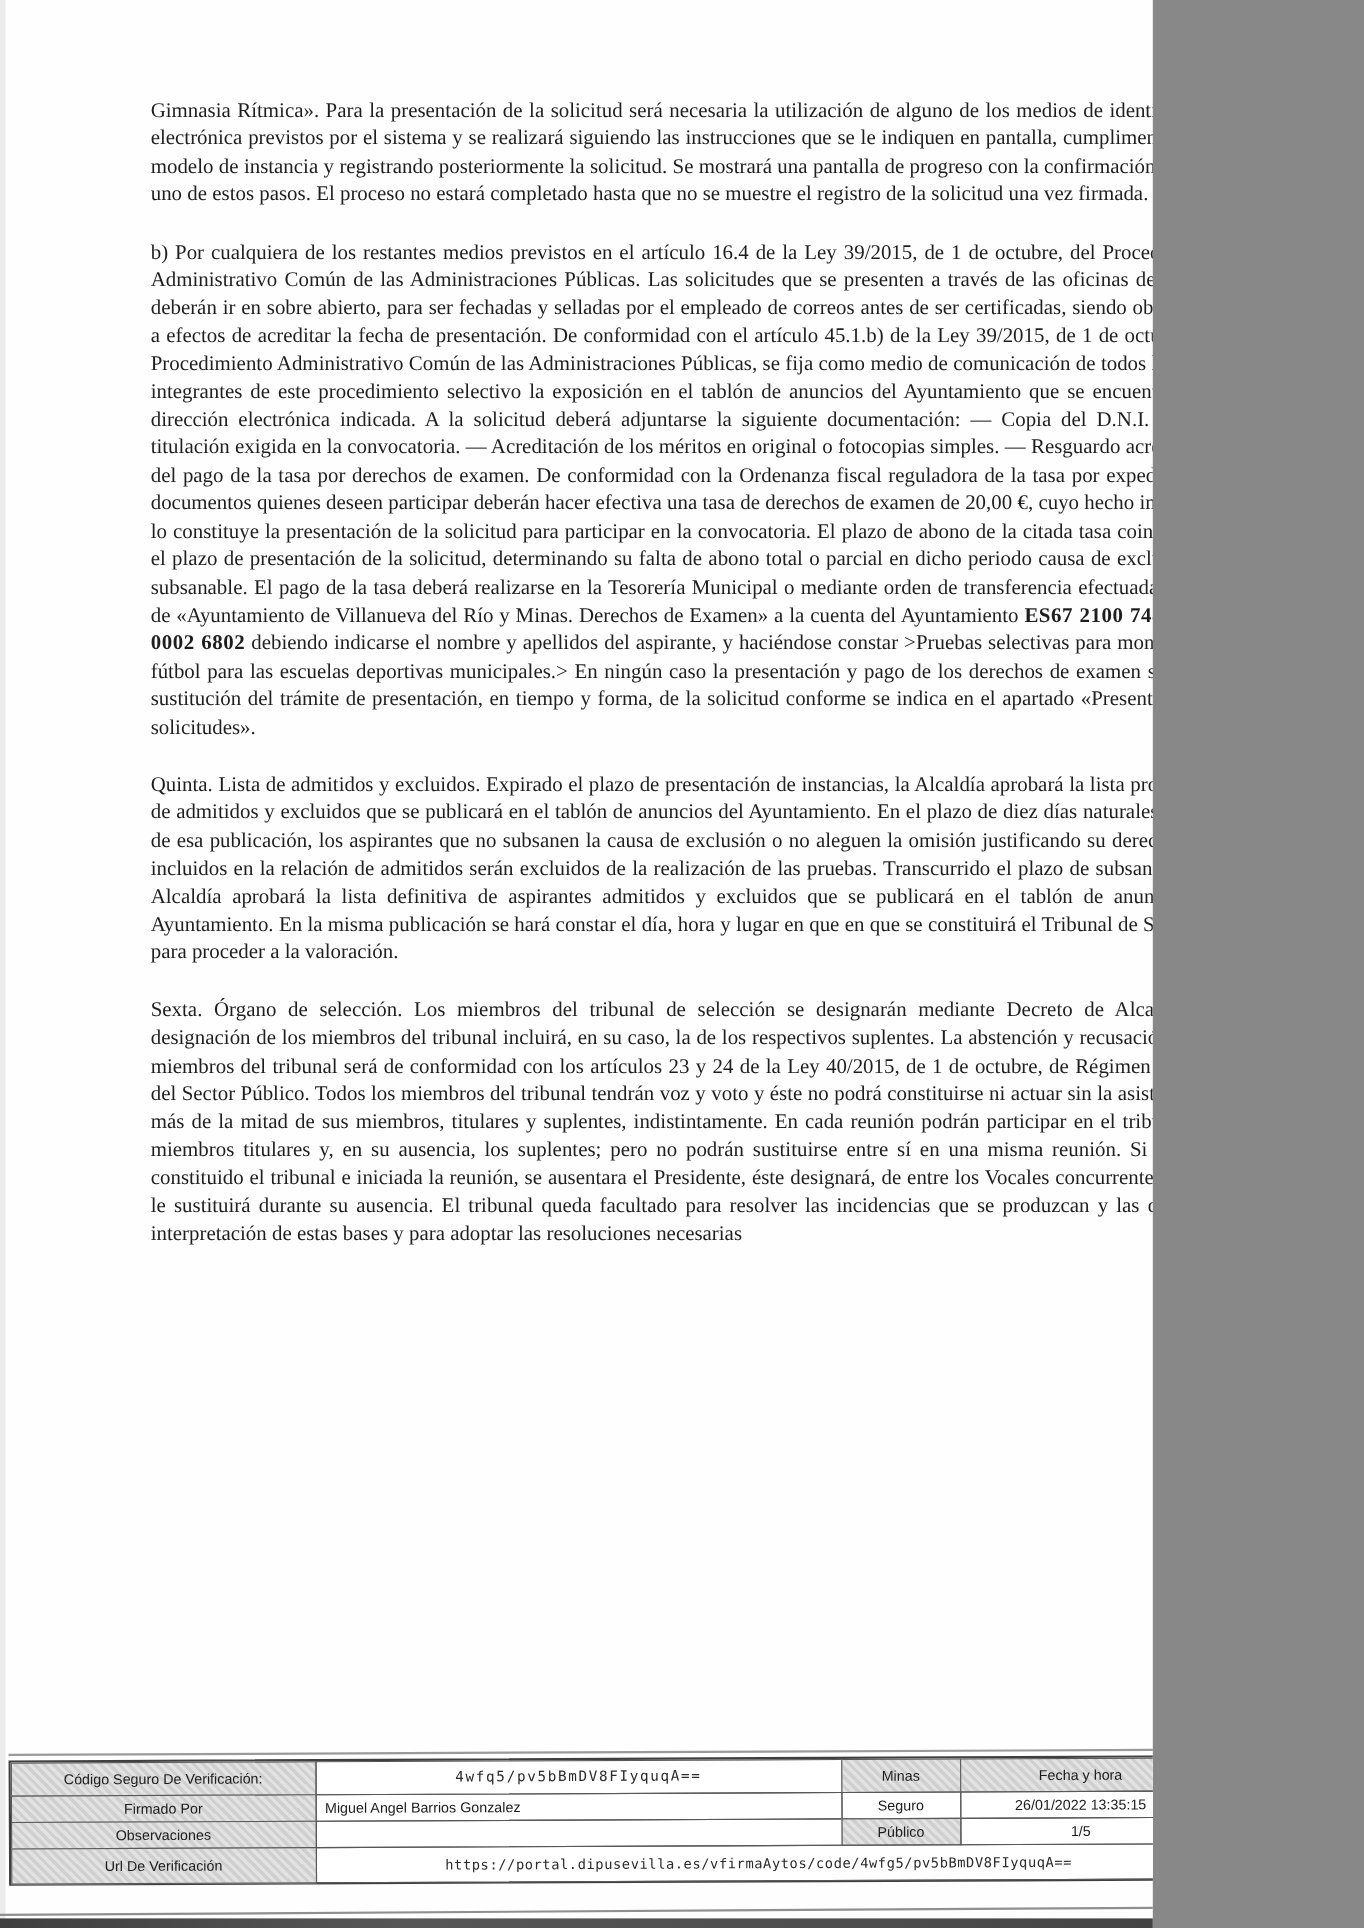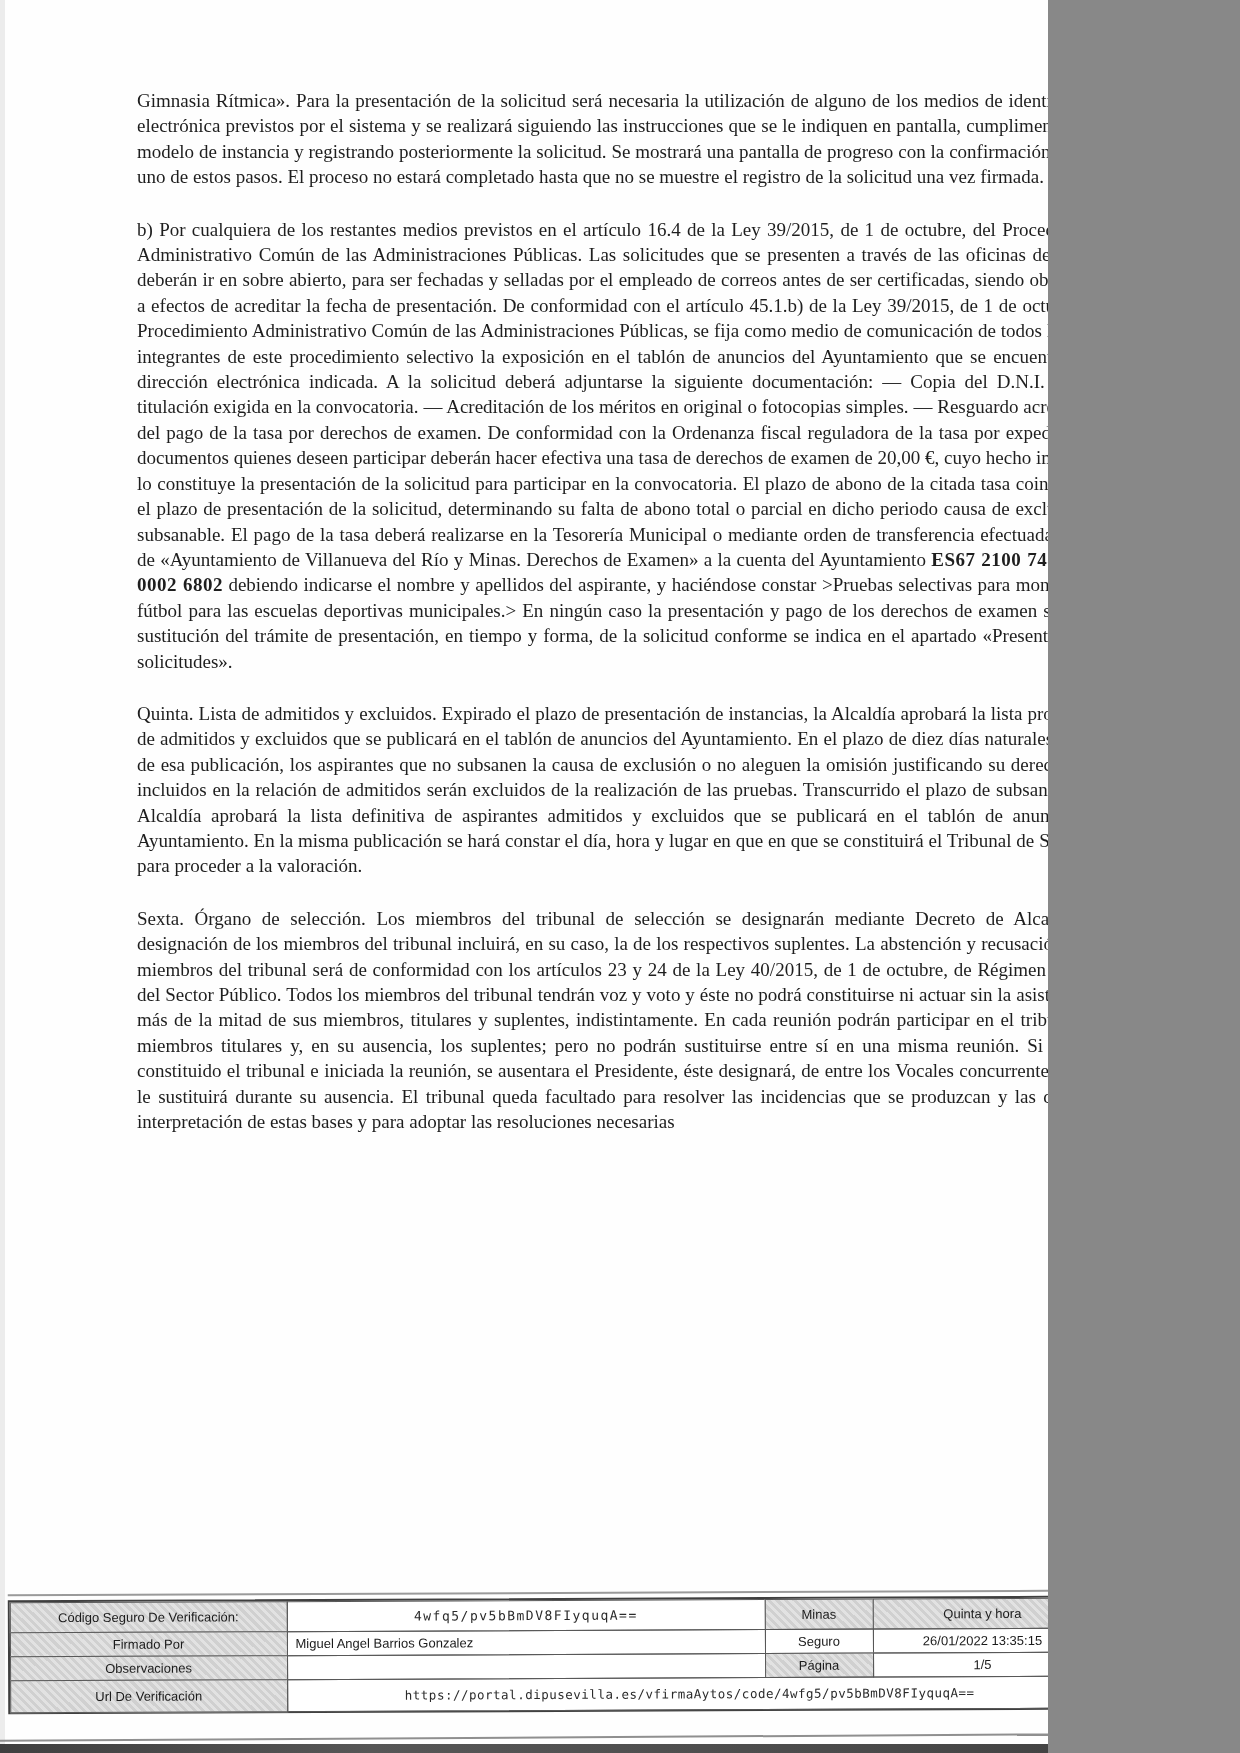--- a/index.html
+++ b/index.html
@@ -65,30 +65,30 @@
     <p class="gap-lg">Sexta.   Órgano de selección. Los miembros del tribunal de selección se designarán mediante Decreto de Alcaldía. La designación de los miembros del tribunal incluirá, en su caso, la de los respectivos suplentes. La abstención y recusación de los miembros del tribunal será de conformidad con los artículos 23 y 24 de la Ley 40/2015, de 1 de octubre, de Régimen Jurídico del Sector Público. Todos los miembros del tribunal tendrán voz y voto y éste no podrá constituirse ni actuar sin la asistencia de más de la mitad de sus miembros, titulares y suplentes, indistintamente. En cada reunión podrán participar en el tribunal, los miembros titulares y, en su ausencia, los suplentes; pero no podrán sustituirse entre sí en una misma reunión. Si una vez constituido el tribunal e iniciada la reunión, se ausentara el Presidente, éste designará, de entre los Vocales concurrentes, el que le sustituirá durante su ausencia. El tribunal queda facultado para resolver las incidencias que se produzcan y las dudas de interpretación de estas bases y para adoptar las resoluciones necesarias</p>
   </div>
 
   <div class="footer-wrap">
     <div class="footer-topline"></div>
     <div class="sig-table">
 
       <div class="cell shade">Código Seguro De Verificación:</div>
       <div class="cell mono">4wfq5/pv5bBmDV8FIyquqA==</div>
       <div class="cell shade">Minas</div>
-      <div class="cell shade">Quinta y hora</div>
+      <div class="cell shade">Fecha y hora</div>
 
       <div class="cell shade">Firmado Por</div>
       <div class="cell left">Miguel Angel Barrios Gonzalez</div>
       <div class="cell">Seguro</div>
       <div class="cell">26/01/2022 13:35:15</div>
 
       <div class="cell shade">Observaciones</div>
       <div class="cell"></div>
-      <div class="cell shade">Página</div>
+      <div class="cell shade">Público</div>
       <div class="cell">1/5</div>
 
       <div class="cell shade">Url De Verificación</div>
       <div class="cell mono url span3">https://portal.dipusevilla.es/vfirmaAytos/code/4wfg5/pv5bBmDV8FIyquqA==</div>
     </div>
   </div>
 
   <div class="qr-box">
     <svg id="qr-svg" viewBox="0 0 25 25" preserveAspectRatio="none">
         <rect x="0" y="0" width="25" height="25" fill="#ffffff"></rect>

